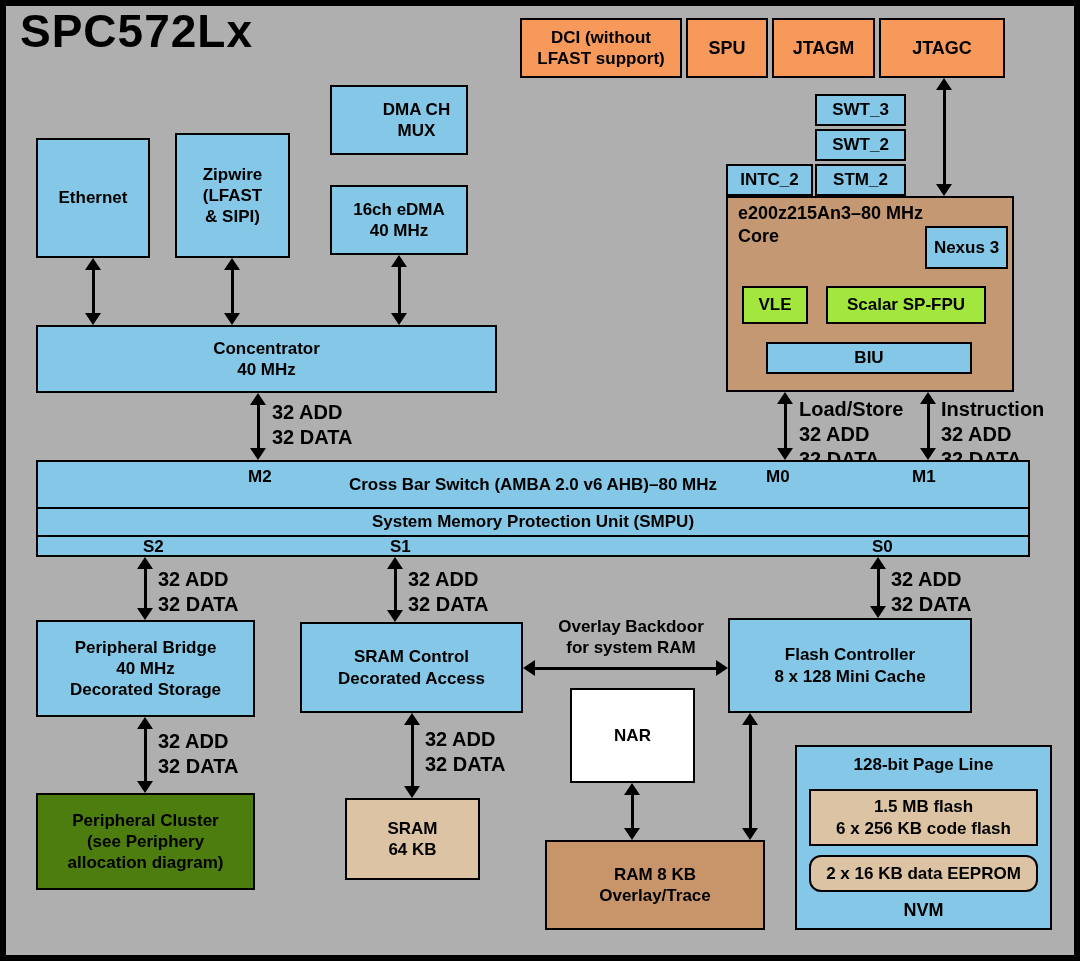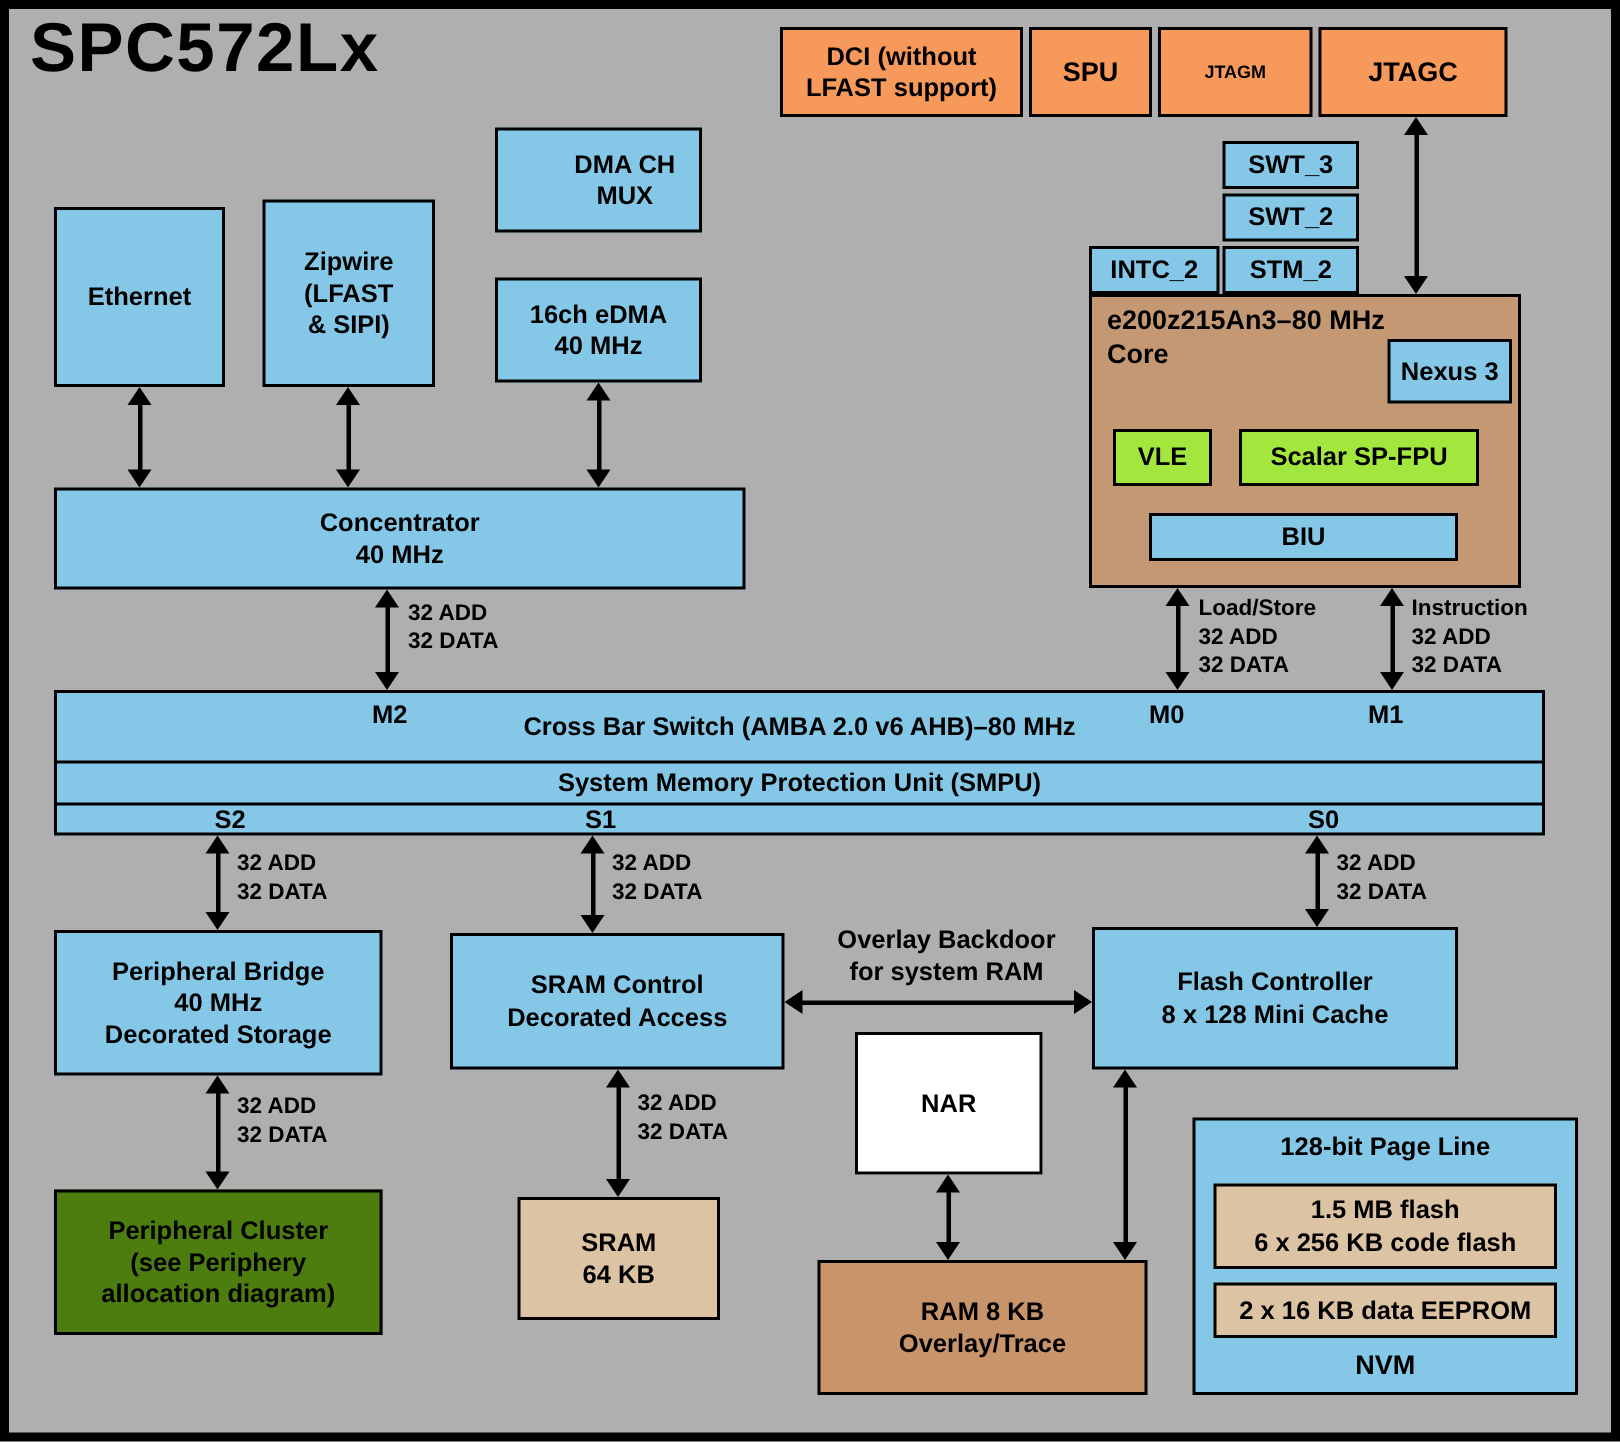--- a/index.html
+++ b/index.html
@@ -18,21 +18,21 @@
   }
   .blue{background:#84C7E6;}
   .orange{background:#F6995B;}
   .tan{background:#C49873;}
   .ltan{background:#DCC3A3;}
   .rtan{background:#C8956A;}
   .green{background:#A3E73E;}
   .yellow{background:#4d7c0f;}
   .white{background:#FFFFFF;}
   .lbl{
-    position:absolute;font-size:15px;line-height:1.25;
+    position:absolute;font-size:20px;line-height:1.25;
     white-space:pre-line;text-align:left;
   }
   .port{position:absolute;font-size:17px;}
   .main-title{position:absolute;left:20px;top:4px;font-size:46px;letter-spacing:1px;}
   
   .varrow{position:absolute;width:16px;}
   .varrow i{position:absolute;left:50%;top:9px;bottom:9px;width:3px;margin-left:-1.5px;background:#000;}
   .varrow::before{content:"";position:absolute;top:0;left:50%;margin-left:-8px;
     border-left:8px solid transparent;border-right:8px solid transparent;border-bottom:12px solid #000;}
   .varrow::after{content:"";position:absolute;bottom:0;left:50%;margin-left:-8px;
@@ -51,21 +51,21 @@
 <body>
 
 <div class="canvas">
   <div class="frame"></div>
 
   <div class="main-title">SPC572Lx</div>
 
   <div class="box orange" style="left:520px;top:18px;width:162px;height:60px;">DCI (without
 LFAST support)</div>
   <div class="box orange" style="left:686px;top:18px;width:82px;height:60px;font-size:18px;">SPU</div>
-  <div class="box orange" style="left:772px;top:18px;width:103px;height:60px;font-size:12px;">JTAGM</div>
+  <div class="box orange" style="left:772px;top:18px;width:103px;height:60px;font-size:18px;">JTAGM</div>
   <div class="box orange" style="left:879px;top:18px;width:126px;height:60px;font-size:18px;">JTAGC</div>
 
   <div class="varrow" style="left:936px;top:78px;height:118px;">
       <i></i>
     </div>
 
   <div class="box blue" style="left:815px;top:94px;width:91px;height:32px;">SWT_3</div>
   <div class="box blue" style="left:815px;top:129px;width:91px;height:32px;">SWT_2</div>
   <div class="box blue" style="left:726px;top:164px;width:87px;height:32px;">INTC_2</div>
   <div class="box blue" style="left:815px;top:164px;width:91px;height:32px;">STM_2</div>
@@ -184,17 +184,17 @@
 allocation diagram)</div>
   <div class="box ltan" style="left:345px;top:798px;width:135px;height:82px;">SRAM
 64 KB</div>
   <div class="box rtan" style="left:545px;top:840px;width:220px;height:90px;">RAM 8 KB
 Overlay/Trace</div>
 
   <div class="box blue" style="left:795px;top:745px;width:257px;height:185px;">
     <div class="band" style="top:6px;height:24px;">128-bit Page Line</div>
     <div class="box ltan" style="left:12px;top:42px;width:229px;height:57px;">1.5 MB flash
 6 x 256 KB code flash</div>
-    <div class="box ltan" style="left:12px;top:108px;width:229px;height:37px;">2 x 16 KB data EEPROM</div>
+    <div class="box ltan" style="left:12px;top:108px;width:229px;height:37px;border-radius:12px;">2 x 16 KB data EEPROM</div>
     <div class="band" style="top:150px;height:26px;font-size:18px;">NVM</div>
   </div>
 
 </div>
 
 </body></html>

